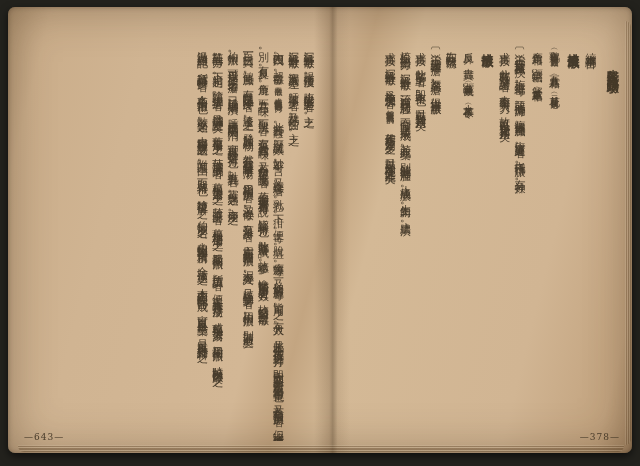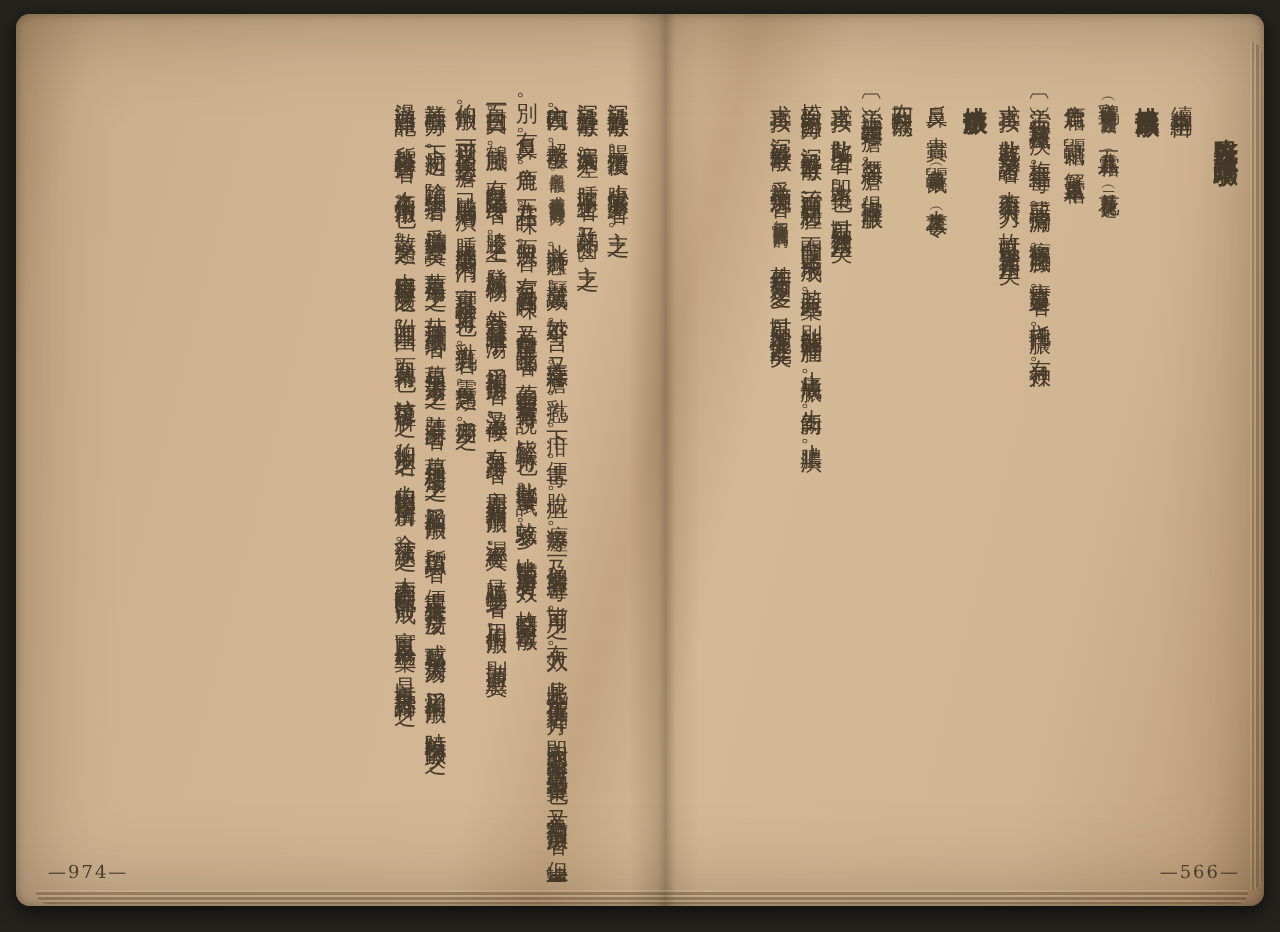--- a/index.html
+++ b/index.html
@@ -48,21 +48,21 @@
     <div class="page left">
       <div class="page-body">
           <div class="blk style-body">沉香解毒散。腸癰潰後。小腹瘀痛不差者。主之。</div>
           <div class="blk style-body">沉香解毒散。痔漏久不差。腫痛不止者。及齲牙齒。主之。</div>
           <div class="blk style-body">方輿輗曰。超毒散。<span class="annot">（一名黑龍散。求真按此散與沉香解毒散同方）</span>。此方於癰。歷試屢效。妙不可言。又疔毒惡瘡。乳癌。下疳。便毒。脫疽。瘰癧等。及一切無名腫毒。皆可用之。有大效。此是本邦上古所傳之神方。即大同類聚方中所載之伯耆藥也。又有常言伯州散者。但諸家所傳皆有差別。有反鼻。鹿角。五八霜三味。而無沉香。有沉香者爲四味。又有加白芷等爲七味者。蓋伯耆守家傳方有傳說。皆經驗方也。此散嘗屢試。效驗多。比世醫所用者更有效。故特名曰超毒散。</div>
           <div class="blk style-body">百疢一貫曰。鶴膝風。有以隱隱足疼冷者。膝邊之上。發腫如腫物。然有宜芍藥甘草附子湯。愛用伯州散者。又濕毒候。有足跗冷者。亦用右方兼伯州散。濕毒經久。足脛腫物著者。用伯州散。則潰而愈矣。</div>
           <div class="blk style-body">伯州散。可愛用於一切之毒瘡。已成膿者則潰。腫未成膿者則內消。實可謂外科之靈方也。乳癰乳岩。霉癘之類。亦愛用之。</div>
           <div class="blk style-body">叢桂亭方曰。下疳初起。陰頭生細瘡者。爲潰爛變證矣。蓋葛根湯主之。苦於潰爛或痔者。葛根加大黃湯主之。若膿汁出者。葛根加桔梗湯主之。愛服伯州散。所謂魚口者。便毒與大黃牡丹皮湯。或葛根加大黃湯。愛用伯州散。時以梅肉散攻之。</div>
           <div class="blk style-body">漫遊雜記曰。所謂外科醫者。本名伯州散也。散藥之類。由瘍科腫瘍之故。附其理由。而與其傳也。竝後可了解之。伯州散之名。由伯州醫學會所稱。余茲演述之。本方由四味配合而成。實以反鼻爲主藥。是以反鼻可謂外科之</div>
         </div>
-      <div class="pageno">—974—</div>
+      <div class="pageno">—643—</div>
     </div>
 
     <div class="gutter"></div>
 
     <div class="page right">
       <div class="page-body">
           <div class="blk style-header">先醫之論說治驗</div>
           <div class="blk style-bookref">續本草綱目</div>
           <div class="blk style-title">排膿風散</div>
           <div class="blk style-ingredients">鷄<span class="annot">（去腸中穢物肉骨皮背之霜五錢）</span>　五八霜<span class="annot">（二錢五分）</span>　花<span class="annot">（二錢五分以水飛製之）</span></div>
@@ -70,19 +70,19 @@
           <div class="blk style-body">〔主治〕宜於諸種風疾。梅毒結毒。或惡瘡痔漏。瘰癧鶴膝風。疳瘡蔓延者。內托排膿。有神效。</div>
           <div class="blk style-body">求真按　此散有效於諸證者。本藥與有大力。故以是可望見其作用矣。</div>
           <div class="blk style-title">排膿散</div>
           <div class="blk style-ingredients">反鼻　蟲實　鼴鼠<span class="annot">（各黑燒各二錢）</span>　土茯苓<span class="annot">（五錢）</span></div>
           <div class="blk style-body">右四味爲散。</div>
           <div class="blk style-body">〔主治〕諸腫毒頭瘡。無名惡瘡。俱宜排膿散。</div>
           <div class="blk style-body">求真按　此散所主者。即本藥也。以是可知其效用矣。</div>
           <div class="blk style-body">松原家塾方曰。沉香解毒散。治癰腫一切惡腫。不問腫之已成未成。若與此藥。則能解毒消腫。止痛成膿。生新肉。止膿潰。</div>
           <div class="blk style-body">求真按　沉香解毒散。爲本藥加沉香。<span class="annot">（加沉香者附與香氣爲目的）</span>。其作用有如是之多。以是可知本藥之性能矣。</div>
         </div>
-      <div class="pageno">—566—</div>
+      <div class="pageno">—378—</div>
     </div>
 
     <div class="stack-bottom"></div>
     <div class="stack-right"></div>
   </div>
 </div>
 
 </body></html>

